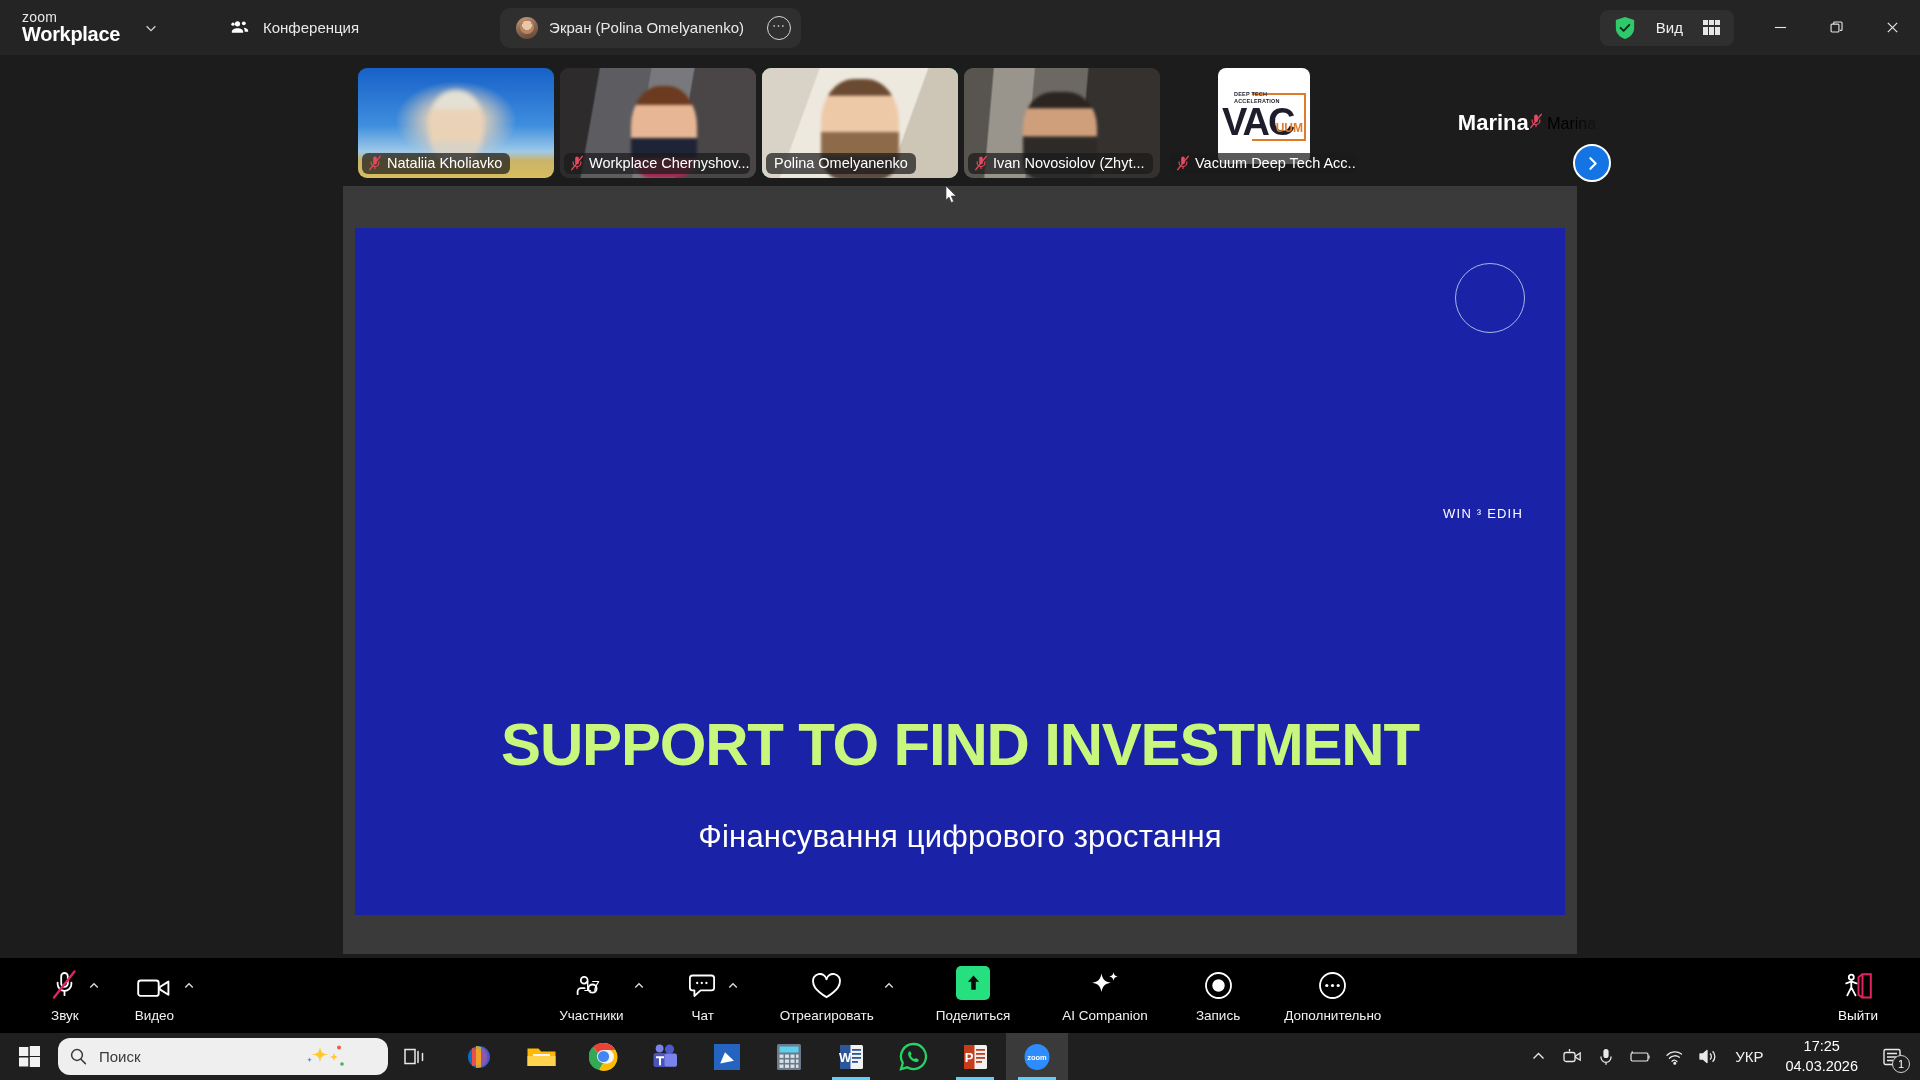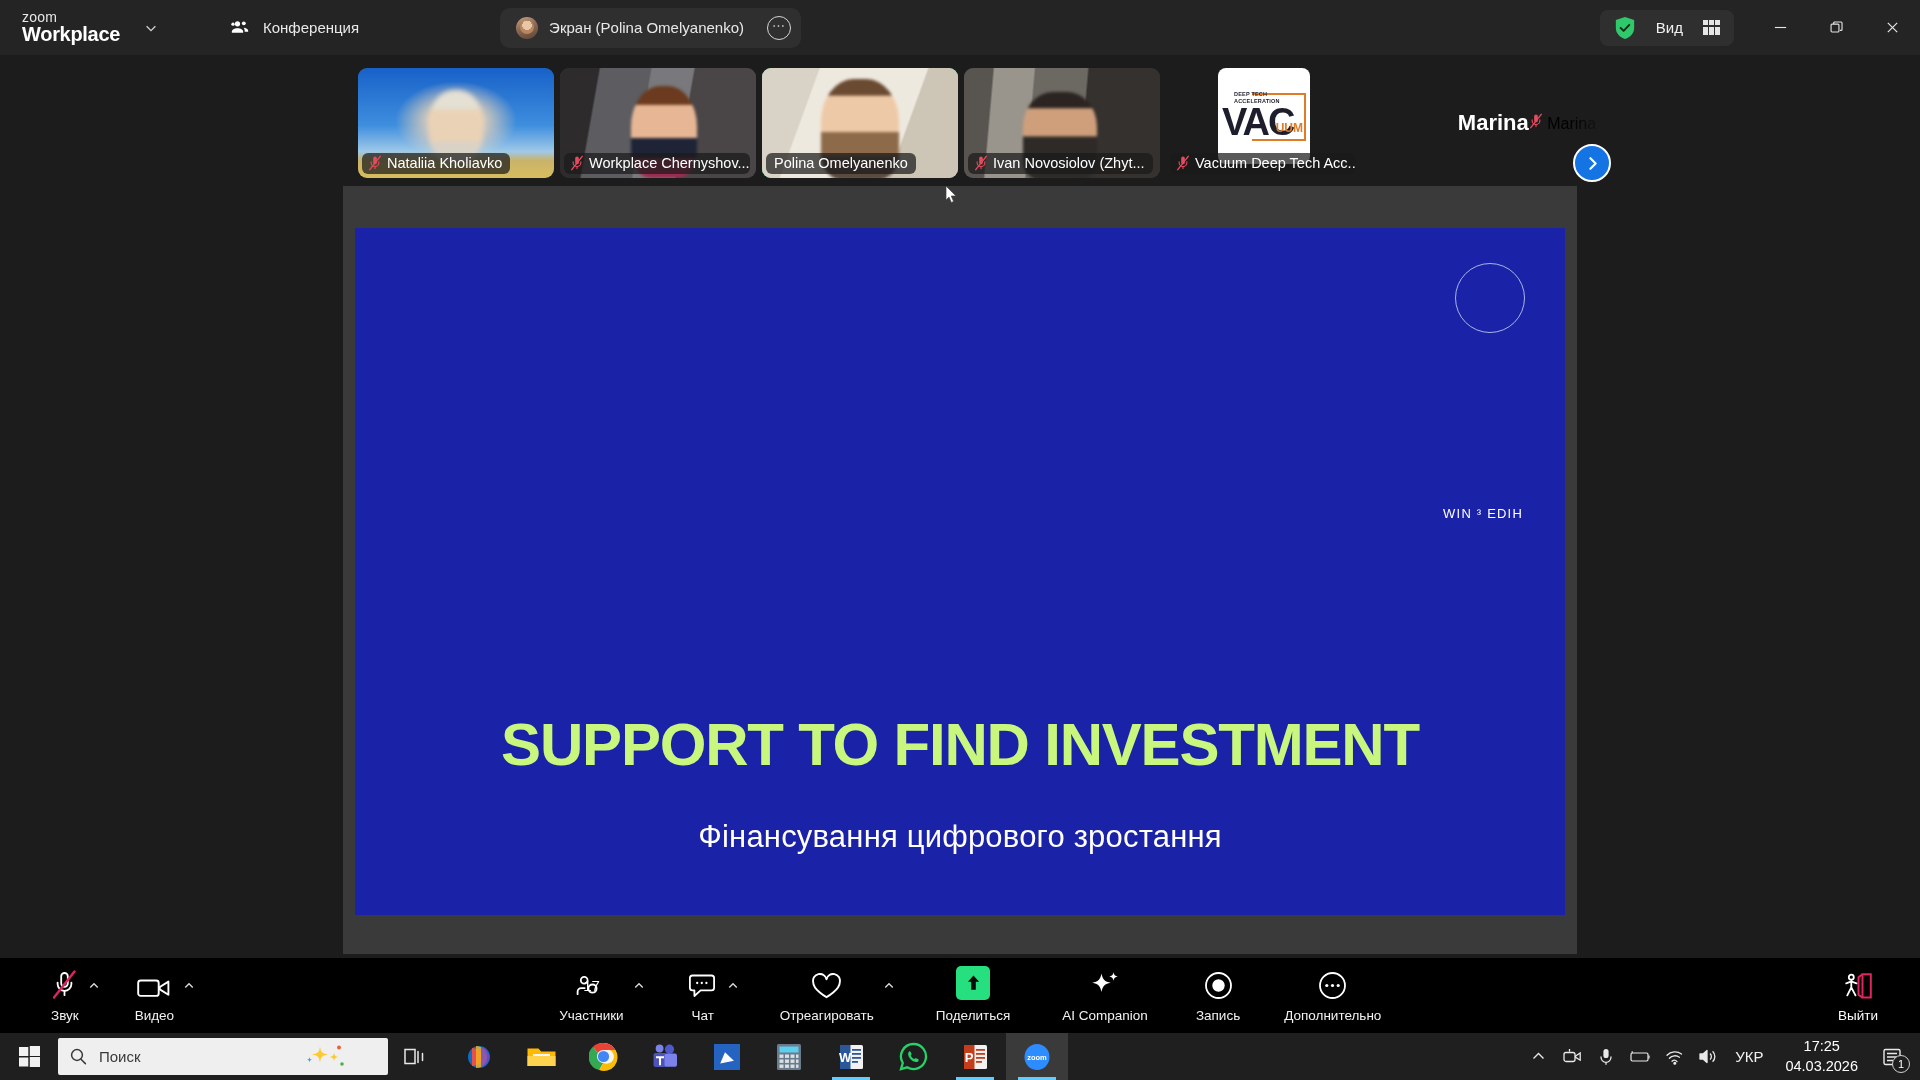--- a/index.html
+++ b/index.html
@@ -206,21 +206,21 @@
   .leave { color: #ffffff; }
   .leave .lbl { color: #ffffff; }
 
   
   .taskbar {
     position: absolute; left: 0; bottom: 0; width: 1920px; height: 47px;
     background: #1f1f1f; display: flex; align-items: center;
   }
   .start { width: 58px; height: 47px; display:flex; align-items:center; justify-content:center; }
   .searchbox {
-    width: 330px; height: 37px; background: #efefef; border-radius: 2px;
+    width: 330px; height: 37px; background: #efefef; border-radius: 12px;
     display: flex; align-items: center; gap: 12px; padding: 0 12px; position: relative;
   }
   .searchbox .stext { color: #3a3a3a; font-size: 15px; }
   .taskview { width: 54px; height: 47px; display:flex; align-items:center; justify-content:center; }
   .tbicons { display: flex; align-items: center; gap: 0; margin-left: 6px; }
   .tbi {
     width: 62px; height: 47px; display: flex; align-items: center; justify-content: center;
     position: relative;
   }
   .tbi.open::after {

